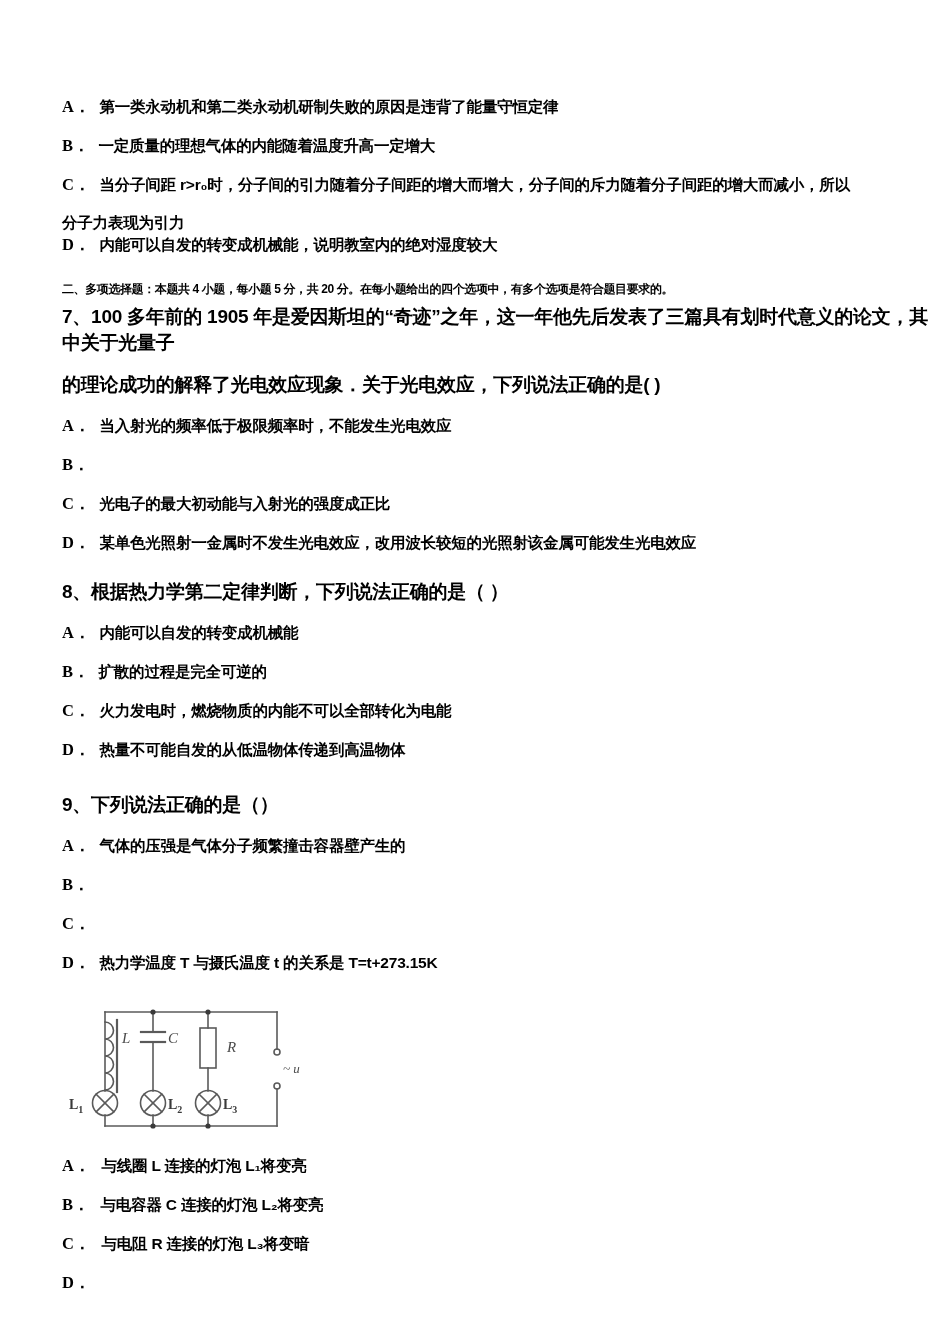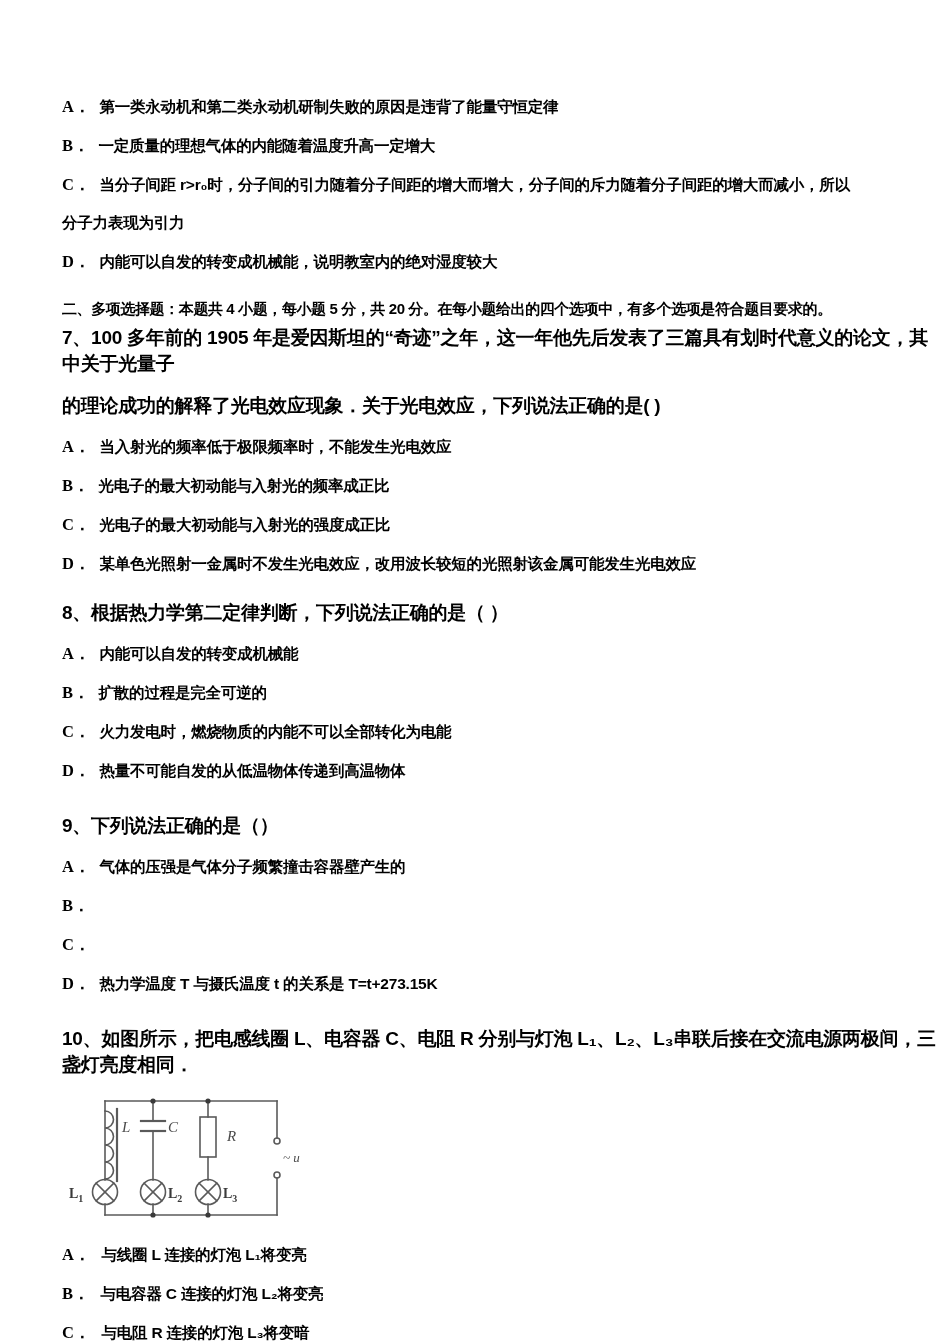--- a/index.html
+++ b/index.html
@@ -49,28 +49,28 @@
     font-weight: bold;
     font-size: 15.5px;
     letter-spacing: -0.2px;
     text-align: center;
   }
 
   .cont-line {
     font-family: "Liberation Sans", "DejaVu Sans", sans-serif;
     font-weight: bold;
     font-size: 15.5px;
-    margin-bottom: 17px;
+    margin-bottom: 0;
     letter-spacing: -0.2px;
   }
 
   .section-head {
     font-family: "Liberation Sans", "DejaVu Sans", sans-serif;
     font-weight: bold;
-    font-size: 15px;
+    font-size: 12px;
     letter-spacing: -0.4px;
     line-height: 1.42;
     margin-bottom: 6px;
   }
 
   .qline {
     font-family: "Liberation Sans", "DejaVu Sans", sans-serif;
     font-weight: bold;
     font-size: 19px;
     letter-spacing: -0.25px;
@@ -127,21 +127,20 @@
 
   <div class="qline tight">7、100 多年前的 1905 年是爱因斯坦的“奇迹”之年，这一年他先后发表了三篇具有划时代意义的论文，其中关于光量子</div>
   <div class="qline">的理论成功的解释了光电效应现象．关于光电效应，下列说法正确的是(        )</div>
 
   <div class="opt">
     <span class="tag">A．</span>
     <span class="txt">当入射光的频率低于极限频率时，不能发生光电效应</span>
   </div>
   <div class="opt">
     <span class="tag">B．</span>
-    <span class="txt">光电子的最大初动能与入射光的频率成正比</span>
   </div>
   <div class="opt">
     <span class="tag">C．</span>
     <span class="txt">光电子的最大初动能与入射光的强度成正比</span>
   </div>
   <div class="opt">
     <span class="tag">D．</span>
     <span class="txt">某单色光照射一金属时不发生光电效应，改用波长较短的光照射该金属可能发生光电效应</span>
   </div>
 
@@ -180,21 +179,20 @@
   <div class="opt">
     <span class="tag">C．</span>
   </div>
   <div class="opt">
     <span class="tag">D．</span>
     <span class="txt">热力学温度 T 与摄氏温度 t 的关系是 T=t+273.15K</span>
   </div>
 
   <div class="gap-md"></div>
 
-  <div class="qline tight">10、如图所示，把电感线圈 L、电容器 C、电阻 R 分别与灯泡 L₁、L₂、L₃串联后接在交流电源两极间，三盏灯亮度相同．</div>
 
   <div class="figure-wrap">
     <svg width="260" height="128" viewBox="0 0 260 128">
       <g stroke="#5a5a5a" stroke-width="1.6" fill="none" stroke-linecap="square">
 
         <path d="M41 7 H213"></path>
         <path d="M41 121 H213"></path>
         <path d="M41 7 V86"></path>
         <path d="M41 110 V121"></path>
         <path d="M213 7 V44"></path>

